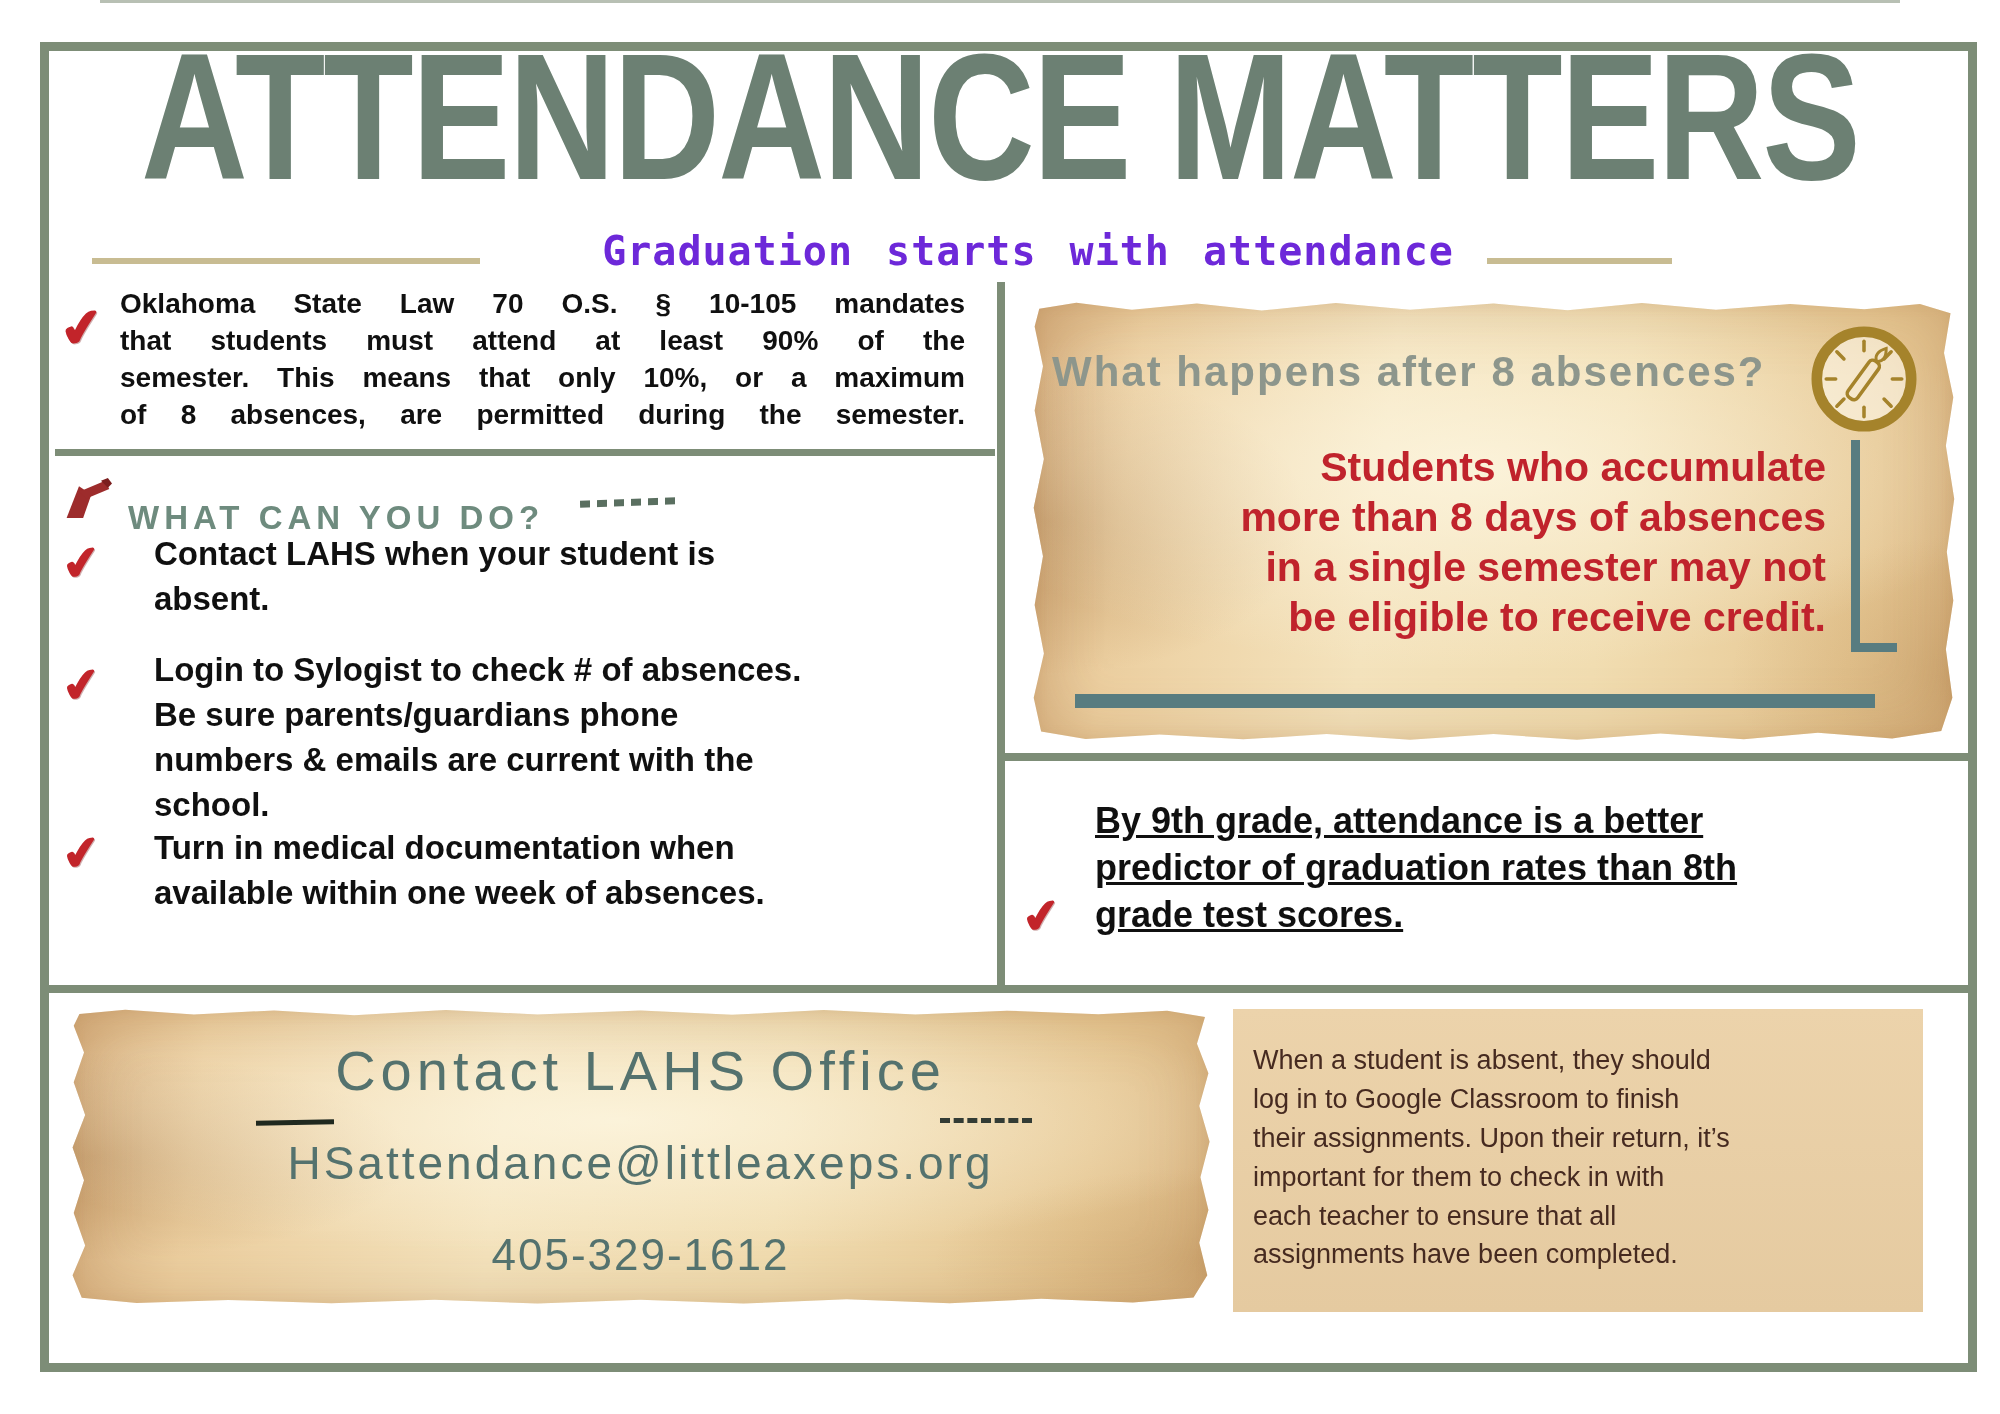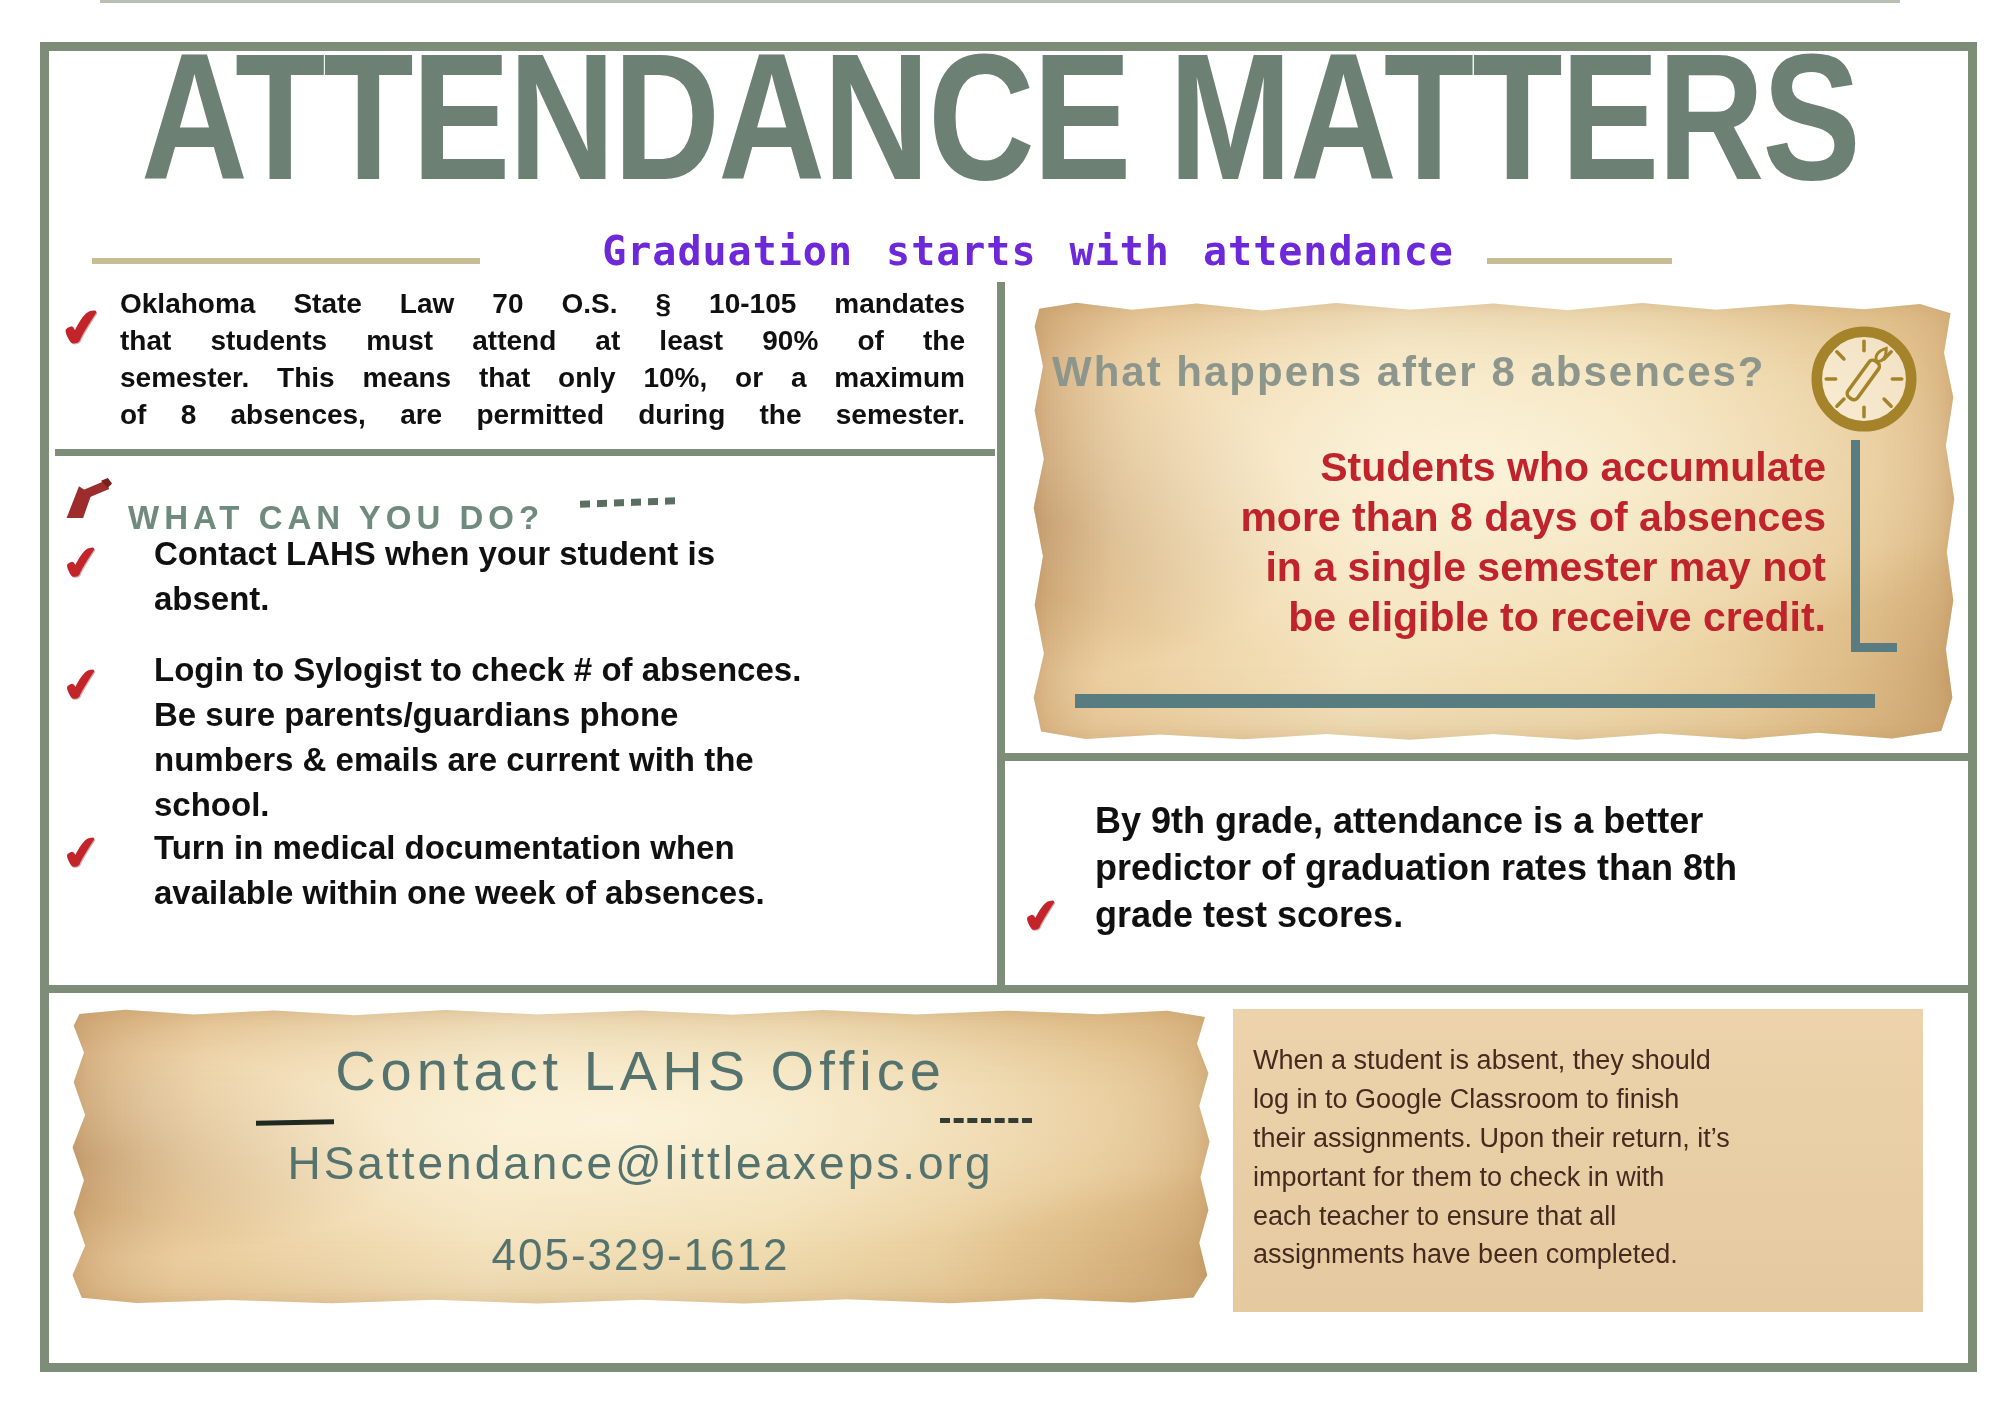--- a/index.html
+++ b/index.html
@@ -59,21 +59,21 @@
   .absences-heading{position:absolute;left:22px;top:48px;font-size:42px;letter-spacing:2px;color:#8d968c;white-space:nowrap;font-weight:bold;}
   .clock{position:absolute;left:775px;top:20px;width:118px;height:118px;}
   .timeline-line{position:absolute;left:821px;top:140px;width:9px;height:212px;background:#587c80;}
   .timeline-foot{position:absolute;left:821px;top:343px;width:46px;height:9px;background:#587c80;}
   .absences-body{position:absolute;left:36px;top:142px;width:760px;text-align:right;
                  font-size:41px;font-weight:bold;color:#c0232c;line-height:1.22;}
   .absences-bar{position:absolute;left:45px;top:394px;width:800px;height:14px;background:#587c80;}
 
   
   .predictor-text{position:absolute;left:1095px;top:798px;width:870px;font-size:36px;font-weight:bold;
-                  color:#101010;line-height:1.3;}
+                  color:#101010;line-height:1.3;text-decoration:underline;}
   .predictor-check{left:1022px;top:893px;font-size:46px;}
 
   
   .contact-card{left:68px;top:1008px;width:1145px;height:297px;}
   .contact-title{position:absolute;left:0;top:30px;width:100%;text-align:center;font-size:56px;
                  letter-spacing:5px;color:#54726e;white-space:nowrap;}
   .contact-underline{position:absolute;left:188px;top:112px;width:78px;height:5px;background:#20291f;transform:rotate(-1deg);}
   .contact-scribble{position:absolute;left:872px;top:110px;width:92px;height:0;border-top:5px dashed #333c35;}
   .contact-email{position:absolute;left:0;top:128px;width:100%;text-align:center;font-size:46px;
                  letter-spacing:3px;color:#54726e;white-space:nowrap;}

